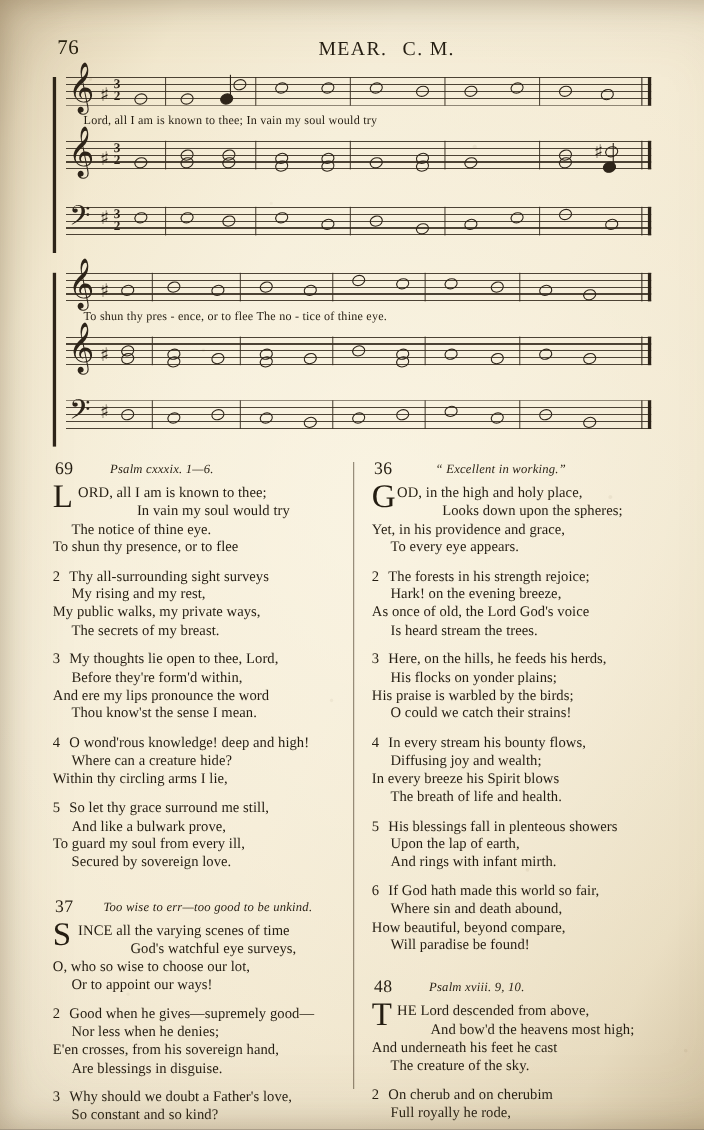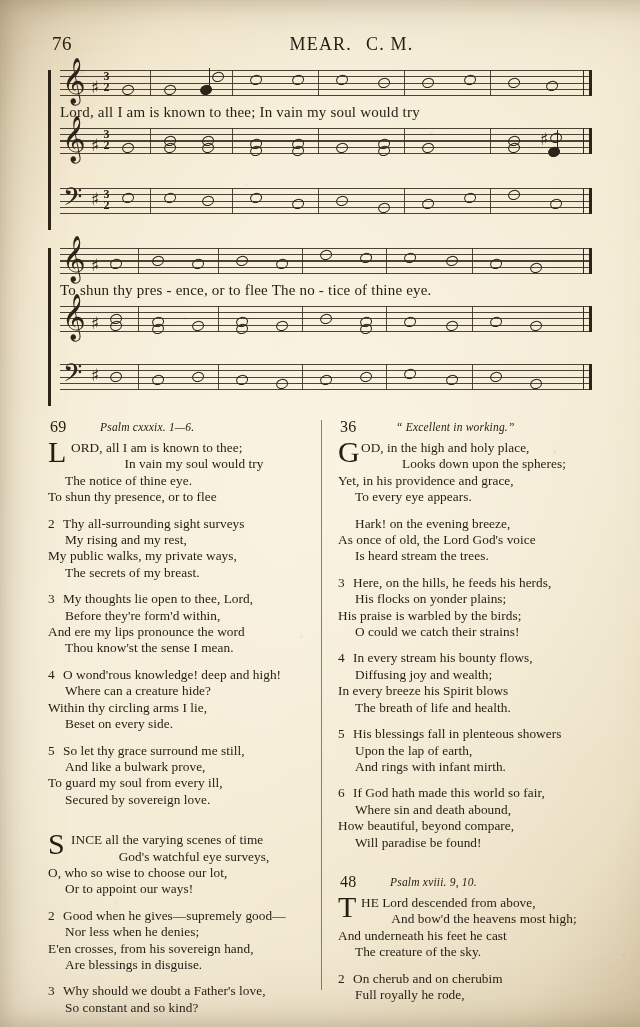--- a/index.html
+++ b/index.html
@@ -164,23 +164,23 @@
   .note.filled { background: #2d2419; }
   .stem {
     position: absolute;
     width: 1.4px;
     height: 20px;
     background: #2d2419;
   }
 
   .lyric-line {
     position: absolute;
-    left: 12px;
+    left: 28px;
     right: 0;
-    font-size: 15px;
+    font-size: 11px;
     color: #241d12;
     white-space: nowrap;
     letter-spacing: .2px;
   }
 
   
   .columns {
     position: absolute;
     top: 418px;
     left: 48px;
@@ -477,31 +477,34 @@
         <div class="stanza">
           <div class="vline"><span class="num-col">3</span><span>My thoughts lie open to thee, Lord,</span></div>
           <div class="vline indent">Before they're form'd within,</div>
           <div class="vline">And ere my lips pronounce the word</div>
           <div class="vline indent">Thou know'st the sense I mean.</div>
         </div>
         <div class="stanza">
           <div class="vline"><span class="num-col">4</span><span>O wond'rous knowledge! deep and high!</span></div>
           <div class="vline indent">Where can a creature hide?</div>
           <div class="vline">Within thy circling arms I lie,</div>
-          <div class="vline indent">Beset on every side.</div>
         </div>
         <div class="stanza">
           <div class="vline"><span class="num-col">5</span><span>So let thy grace surround me still,</span></div>
           <div class="vline indent">And like a bulwark prove,</div>
           <div class="vline">To guard my soul from every ill,</div>
           <div class="vline indent">Secured by sovereign love.</div>
         </div>
       </div>
 
       <div class="hymn" style="margin-top:24px;">
+        <div class="hymn-head">
+          <div class="hymn-number">37</div>
+          <div class="hymn-subtitle">Too wise to err—too good to be unkind.</div>
+        </div>
         <div class="stanza dropcap-wrap">
           <span class="dropcap">S</span>
           <div class="vline dc-l1">INCE all the varying scenes of time</div>
           <div class="vline dc-l2">God's watchful eye surveys,</div>
           <div class="vline">O, who so wise to choose our lot,</div>
           <div class="vline indent">Or to appoint our ways!</div>
         </div>
         <div class="stanza">
           <div class="vline"><span class="num-col">2</span><span>Good when he gives—supremely good—</span></div>
           <div class="vline indent">Nor less when he denies;</div>
@@ -524,20 +527,21 @@
           <div class="hymn-subtitle center">“ Excellent in working.”</div>
         </div>
         <div class="stanza dropcap-wrap">
           <span class="dropcap">G</span>
           <div class="vline dc-l1">OD, in the high and holy place,</div>
           <div class="vline dc-l2">Looks down upon the spheres;</div>
           <div class="vline">Yet, in his providence and grace,</div>
           <div class="vline indent">To every eye appears.</div>
         </div>
         <div class="stanza">
+          <div class="vline"><span class="num-col">2</span><span>The forests in his strength rejoice;</span></div>
           <div class="vline indent">Hark! on the evening breeze,</div>
           <div class="vline">As once of old, the Lord God's voice</div>
           <div class="vline indent">Is heard stream the trees.</div>
         </div>
         <div class="stanza">
           <div class="vline"><span class="num-col">3</span><span>Here, on the hills, he feeds his herds,</span></div>
           <div class="vline indent">His flocks on yonder plains;</div>
           <div class="vline">His praise is warbled by the birds;</div>
           <div class="vline indent">O could we catch their strains!</div>
         </div>

